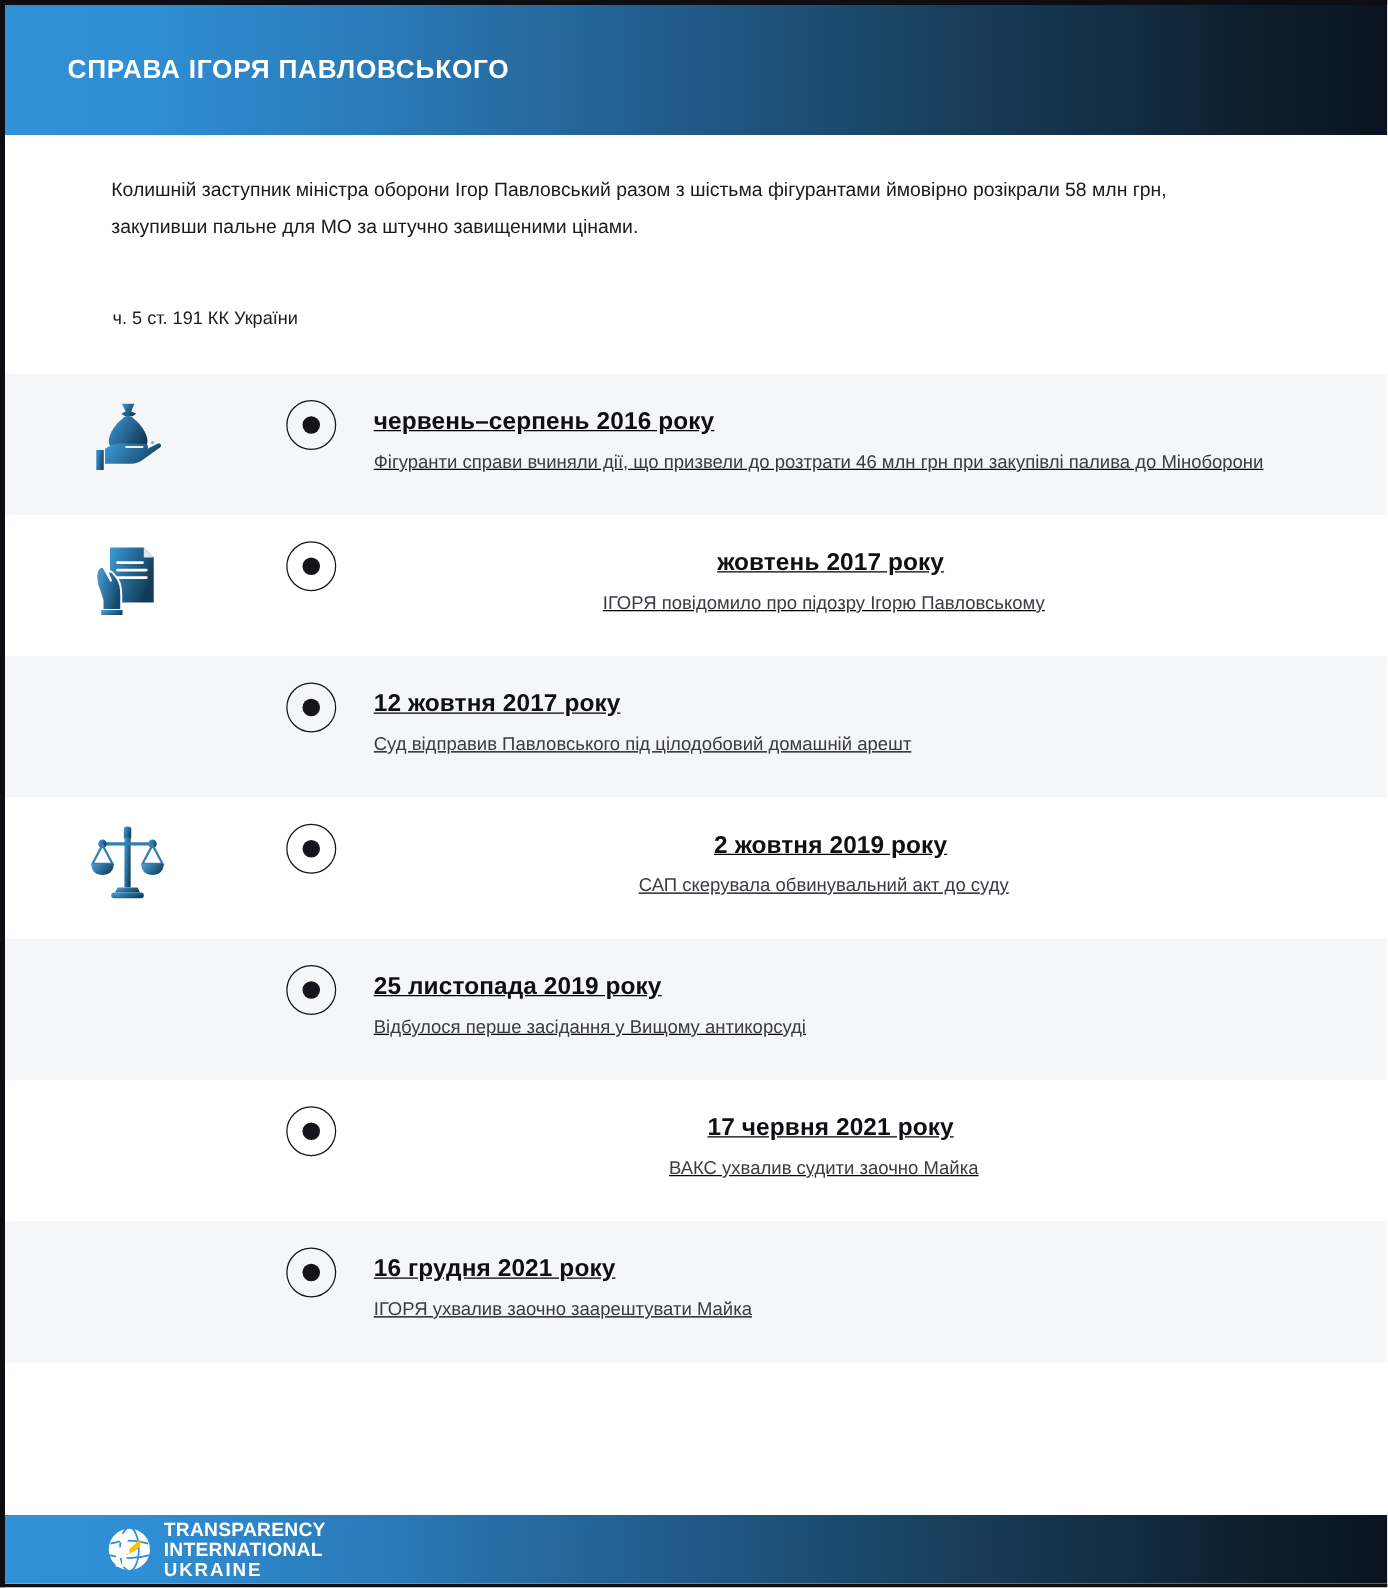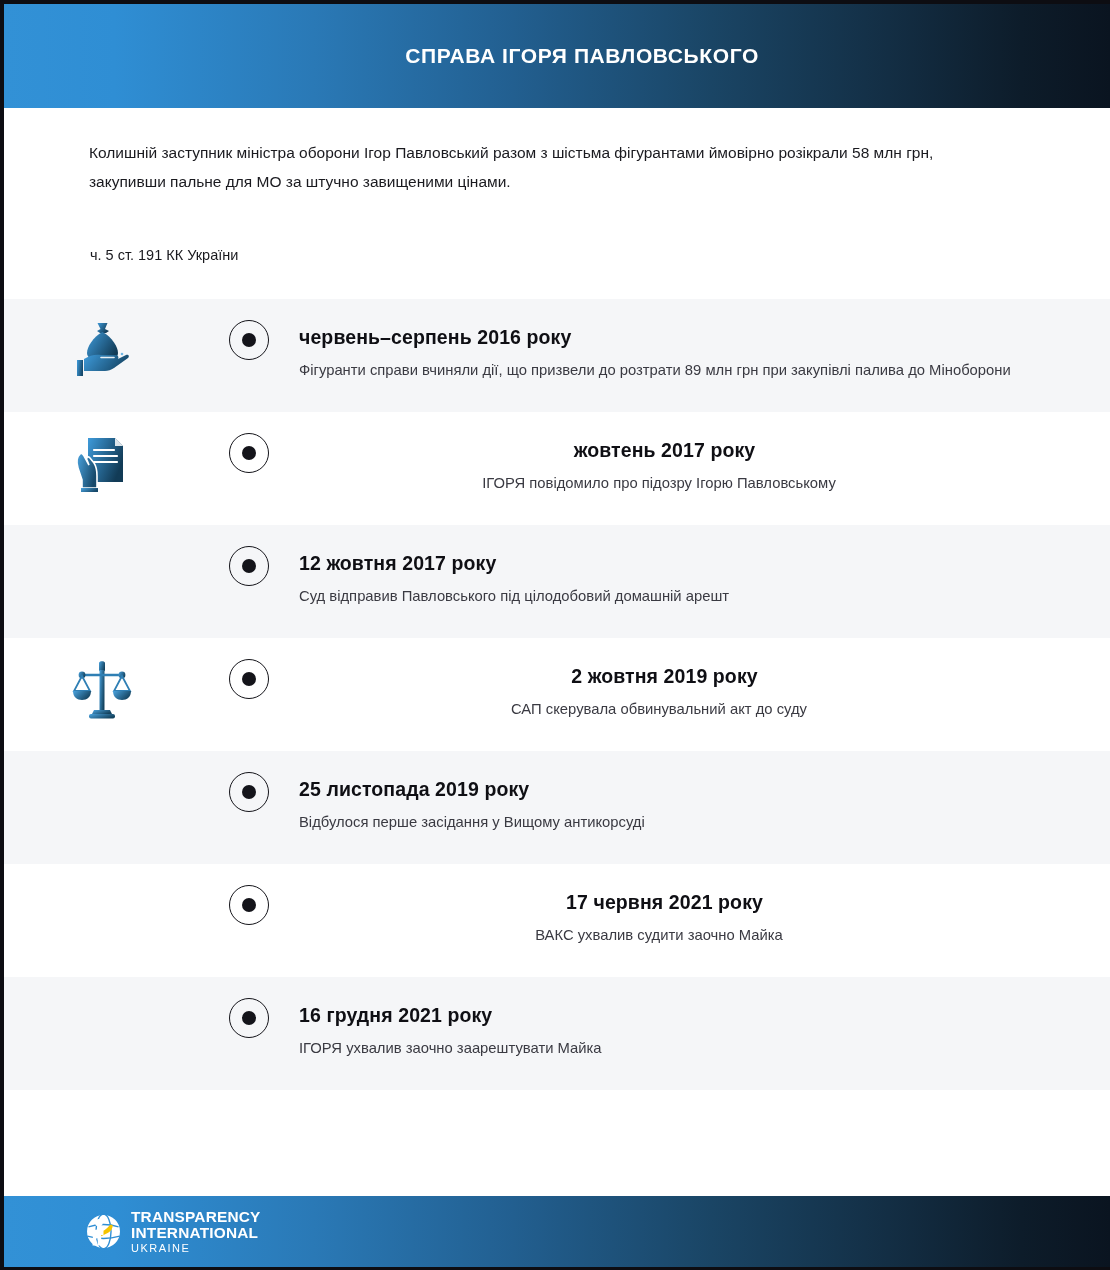--- a/index.html
+++ b/index.html
@@ -26,21 +26,20 @@
 
   
   .header {
     position: relative;
     height: 104px;
     background: linear-gradient(90deg, #3291d6 0%, #2f8ed4 10%, #2a79b6 28%, #225f90 46%, #1a4565 64%, #132e44 80%, #0d1c2a 92%, #0a1420 100%);
     display: flex;
     align-items: center;
     padding-left: 50px;
     box-sizing: border-box;
-    justify-content: center;
   }
   .header-title {
     color: #ffffff;
     font-size: 21px;
     font-weight: bold;
     letter-spacing: 0.6px;
     font-family: "Liberation Sans", "DejaVu Sans", sans-serif;
   }
 
   
@@ -60,20 +59,21 @@
     padding-top: 47px;
     font-size: 14.5px;
     line-height: 22px;
     color: #1a1a1f;
   }
 
   
   .timeline {
     position: relative;
     margin-top: 33px;
+    text-decoration: underline;
   }
   .row {
     position: relative;
     display: flex;
     align-items: flex-start;
     box-sizing: border-box;
     min-height: 113px;
   }
   .row.shaded { background: #f5f6f8; }
   .row.plain  { background: #ffffff; text-align: center; }
@@ -150,21 +150,21 @@
     color: #3a3a42;
     max-width: 720px;
   }
 
   
   .footer {
     position: absolute;
     left: 0;
     right: 0;
     bottom: 0;
-    height: 71px;
+    height: 55px;
     background: linear-gradient(90deg, #3291d6 0%, #2f8ed4 10%, #2a79b6 28%, #225f90 46%, #1a4565 64%, #132e44 80%, #0d1c2a 92%, #0a1420 100%);
     display: flex;
     align-items: center;
     padding-left: 81px;
     box-sizing: border-box;
   }
   .logo {
     display: flex;
     align-items: center;
     gap: 9px;
@@ -178,22 +178,22 @@
   }
   .logo-l1, .logo-l2 {
     color: #ffffff;
     font-size: 15.4px;
     font-weight: bold;
     letter-spacing: 0.2px;
     line-height: 16px;
   }
   .logo-l3 {
     color: #ffffff;
-    font-size: 11px;
-    font-weight: normal;
+    font-size: 15px;
+    font-weight: bold;
     letter-spacing: 1.5px;
     line-height: 13px;
     padding-top: 1px;
   }
 </style>
 </head>
 <body>
 
 <div id="page">
 
@@ -229,21 +229,21 @@
             <path d="M31 38.5 L44 38.5" stroke="#ffffff" stroke-width="1.6" stroke-linecap="round" opacity="0.9"></path>
             <circle cx="52" cy="35" r="1.3" fill="#6fb6e4"></circle>
           </svg>
         </div>
         <div class="col-marker">
           <span class="marker-line cap-top"></span>
           <span class="marker-dot"></span>
         </div>
         <div class="col-text">
           <p class="ev-date">червень–серпень 2016 року</p>
-          <p class="ev-desc">Фігуранти справи вчиняли дії, що призвели до розтрати 89 млн грн при закупівлі палива до Міноборони</p>
+          <p class="ev-desc">Фігуранти справи вчиняли дії, що призвели до розтрати 46 млн грн при закупівлі палива до Міноборони</p>
         </div>
       </div>
       <div class="row plain">
         <div class="col-icon">
           <svg class="icon-art" viewBox="0 0 64 64">
             <defs>
               <linearGradient id="dg1" x1="0" y1="0" x2="1" y2="0.5">
                 <stop offset="0" stop-color="#3e9bdb"></stop>
                 <stop offset="1" stop-color="#123b56"></stop>
               </linearGradient>

